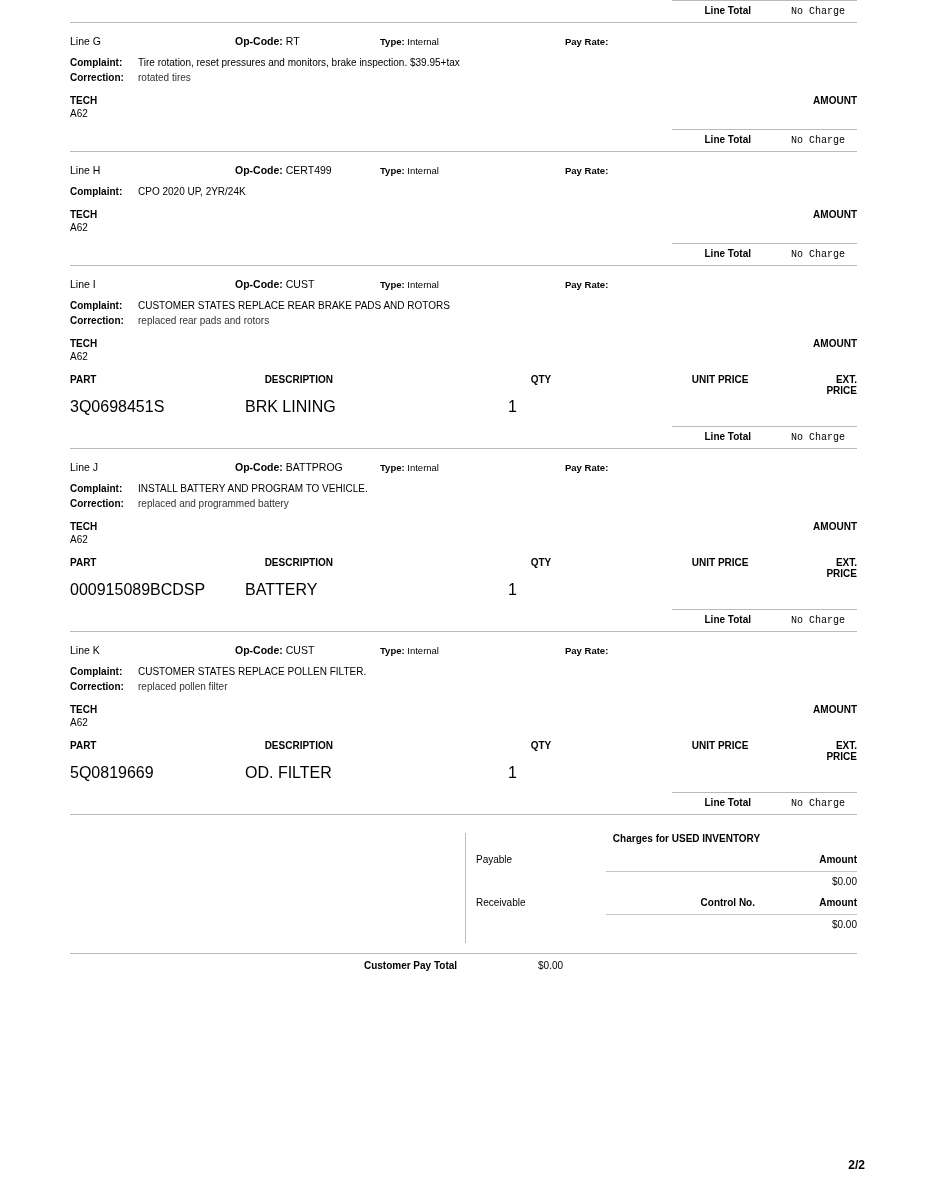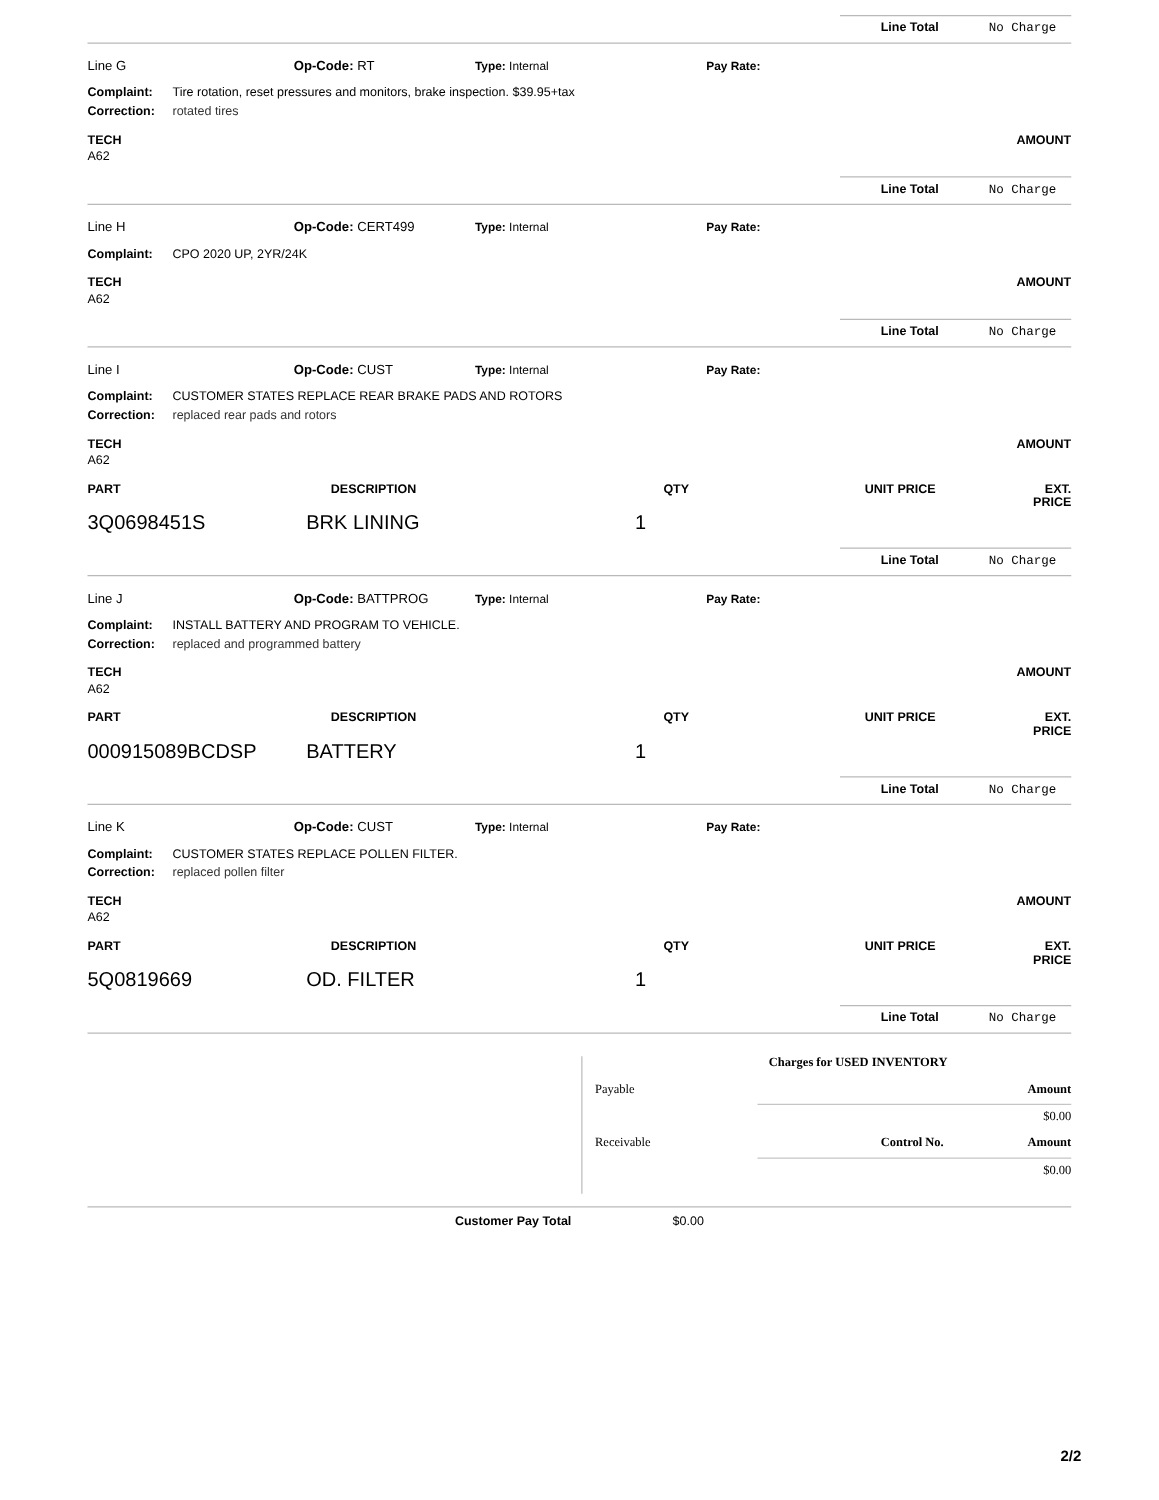--- a/index.html
+++ b/index.html
@@ -18,21 +18,21 @@
   .page {
     position: relative;
     width: 927px;
     height: 1200px;
     padding: 0;
     box-sizing: border-box;
   }
   .content {
     position: absolute;
     left: 70px;
-    top: 12px;
+    top: 0;
     width: 787px;
   }
 
   
   .rule {
     border-top: 1px solid #b9b9b9;
     height: 0;
     font-size: 0;
     line-height: 0;
   }
@@ -132,21 +132,20 @@
   }
   .summary-title {
     text-align: center;
     font-size: 10.5px;
     padding-left: 70px;
   }
   .summary-body {
     display: flex;
     margin-top: 12px;
     position: relative;
-    font-family: Liberation Serif, serif;
   }
   .summary-left {
     width: 395px;
   }
   .summary-divider {
     border-left: 1px solid #bdbdbd;
     margin: 0 10px 0 0;
     width: 0;
   }
   .summary-right {

